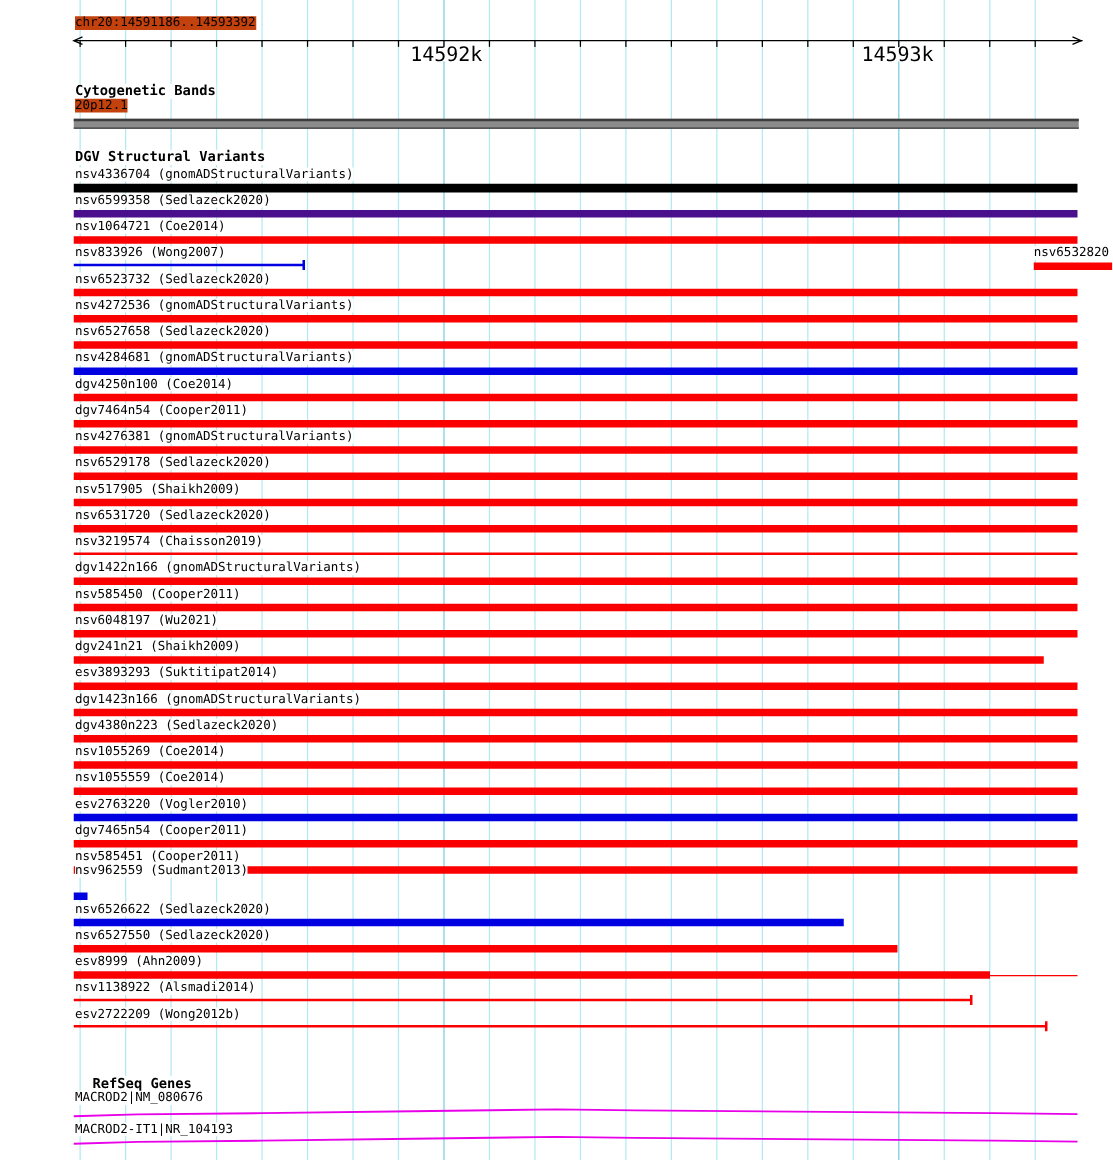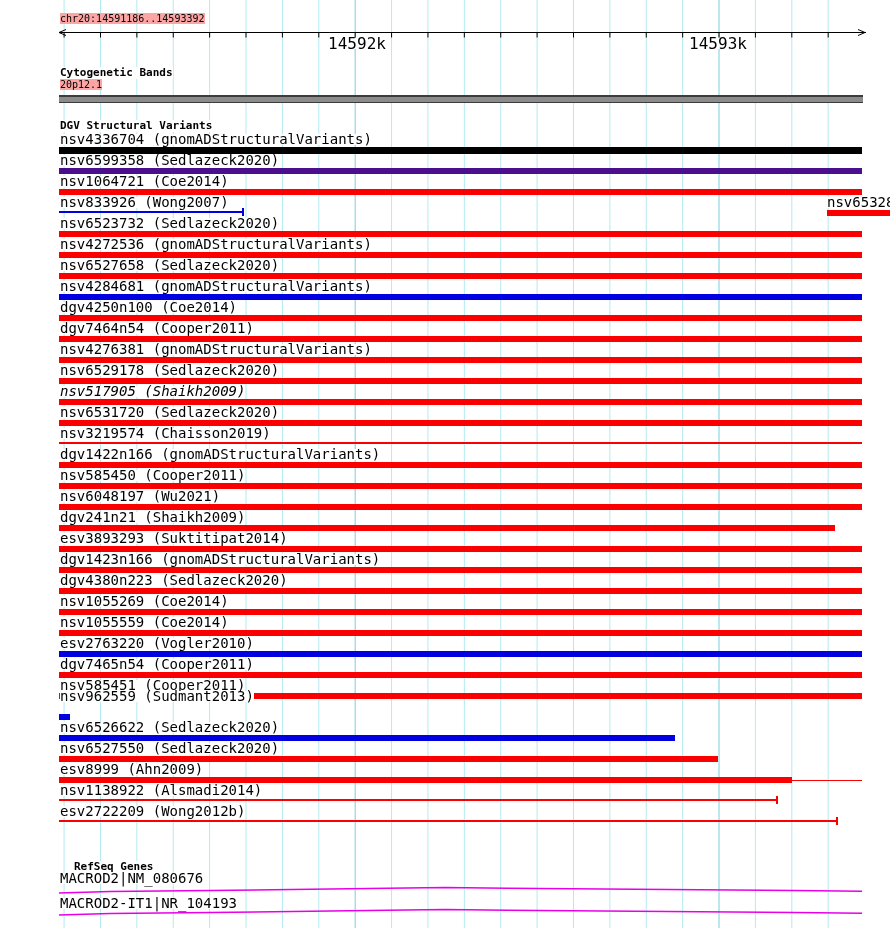--- a/index.html
+++ b/index.html
@@ -1,22 +1,22 @@
 <!DOCTYPE html>
 <html><head>
 <meta charset="utf-8">
 <style>
   html,body{margin:0;padding:0;background:#fff;}
   #canvas{position:relative;width:890px;height:928px;background:#ffffff;
           font-family:"DejaVu Sans Mono","Liberation Mono",monospace;overflow:hidden;}
   #bg-svg{position:absolute;left:0;top:0;}
-  .txt{position:absolute;font-size:10px;line-height:11px;color:#000;background:#fca5a5;white-space:pre;}
+  .txt{position:absolute;font-size:10px;line-height:11px;color:#000;background:#c2410c;white-space:pre;}
   .hdr{position:absolute;font-size:11px;font-weight:bold;line-height:12px;color:#000;background:#fff;white-space:pre;}
   .ticklabel{position:absolute;font-size:16px;line-height:11px;color:#000;background:#fff;white-space:pre;transform:translateX(-50%);}
-  .feat-label{position:absolute;font-size:14px;line-height:11px;color:#000;background:#fff;white-space:pre;}
+  .feat-label{position:absolute;font-size:10px;line-height:11px;color:#000;background:#fff;white-space:pre;}
   .bar{position:absolute;}
   .cytoband{position:absolute;box-sizing:border-box;}
 </style>
 </head>
 <body>
 
 <div id="canvas">
 
   <svg id="bg-svg" width="890" height="928">
       <line x1="64.1" y1="0" x2="64.1" y2="928" stroke="#b3eaf2" stroke-width="1"></line>
@@ -104,21 +104,21 @@
       <div class="feat-label" style="left: 60px; top: 281px;">nsv4284681 (gnomADStructuralVariants)</div>
       <div class="bar" style="left: 59px; top: 294px; width: 803px; height: 6px; background: rgb(0, 0, 224);"></div>
       <div class="feat-label" style="left: 60px; top: 302px;">dgv4250n100 (Coe2014)</div>
       <div class="bar" style="left: 59px; top: 315px; width: 803px; height: 6px; background: rgb(251, 0, 0);"></div>
       <div class="feat-label" style="left: 60px; top: 323px;">dgv7464n54 (Cooper2011)</div>
       <div class="bar" style="left: 59px; top: 336px; width: 803px; height: 6px; background: rgb(251, 0, 0);"></div>
       <div class="feat-label" style="left: 60px; top: 344px;">nsv4276381 (gnomADStructuralVariants)</div>
       <div class="bar" style="left: 59px; top: 357px; width: 803px; height: 6px; background: rgb(251, 0, 0);"></div>
       <div class="feat-label" style="left: 60px; top: 365px;">nsv6529178 (Sedlazeck2020)</div>
       <div class="bar" style="left: 59px; top: 378px; width: 803px; height: 6px; background: rgb(251, 0, 0);"></div>
-      <div class="feat-label" style="left: 60px; top: 386px; font-style: italic;">nsv517905 (Shaikh2009)</div>
+      <div class="feat-label" style="left: 60px; top: 386px;">nsv517905 (Shaikh2009)</div>
       <div class="bar" style="left: 59px; top: 399px; width: 803px; height: 6px; background: rgb(251, 0, 0);"></div>
       <div class="feat-label" style="left: 60px; top: 407px;">nsv6531720 (Sedlazeck2020)</div>
       <div class="bar" style="left: 59px; top: 420px; width: 803px; height: 6px; background: rgb(251, 0, 0);"></div>
       <div class="feat-label" style="left: 60px; top: 428px;">nsv3219574 (Chaisson2019)</div>
       <div class="bar" style="left: 59px; top: 442px; width: 803px; height: 2px; background: rgb(251, 0, 0);"></div>
       <div class="feat-label" style="left: 60px; top: 449px;">dgv1422n166 (gnomADStructuralVariants)</div>
       <div class="bar" style="left: 59px; top: 462px; width: 803px; height: 6px; background: rgb(251, 0, 0);"></div>
       <div class="feat-label" style="left: 60px; top: 470px;">nsv585450 (Cooper2011)</div>
       <div class="bar" style="left: 59px; top: 483px; width: 803px; height: 6px; background: rgb(251, 0, 0);"></div>
       <div class="feat-label" style="left: 60px; top: 491px;">nsv6048197 (Wu2021)</div>

